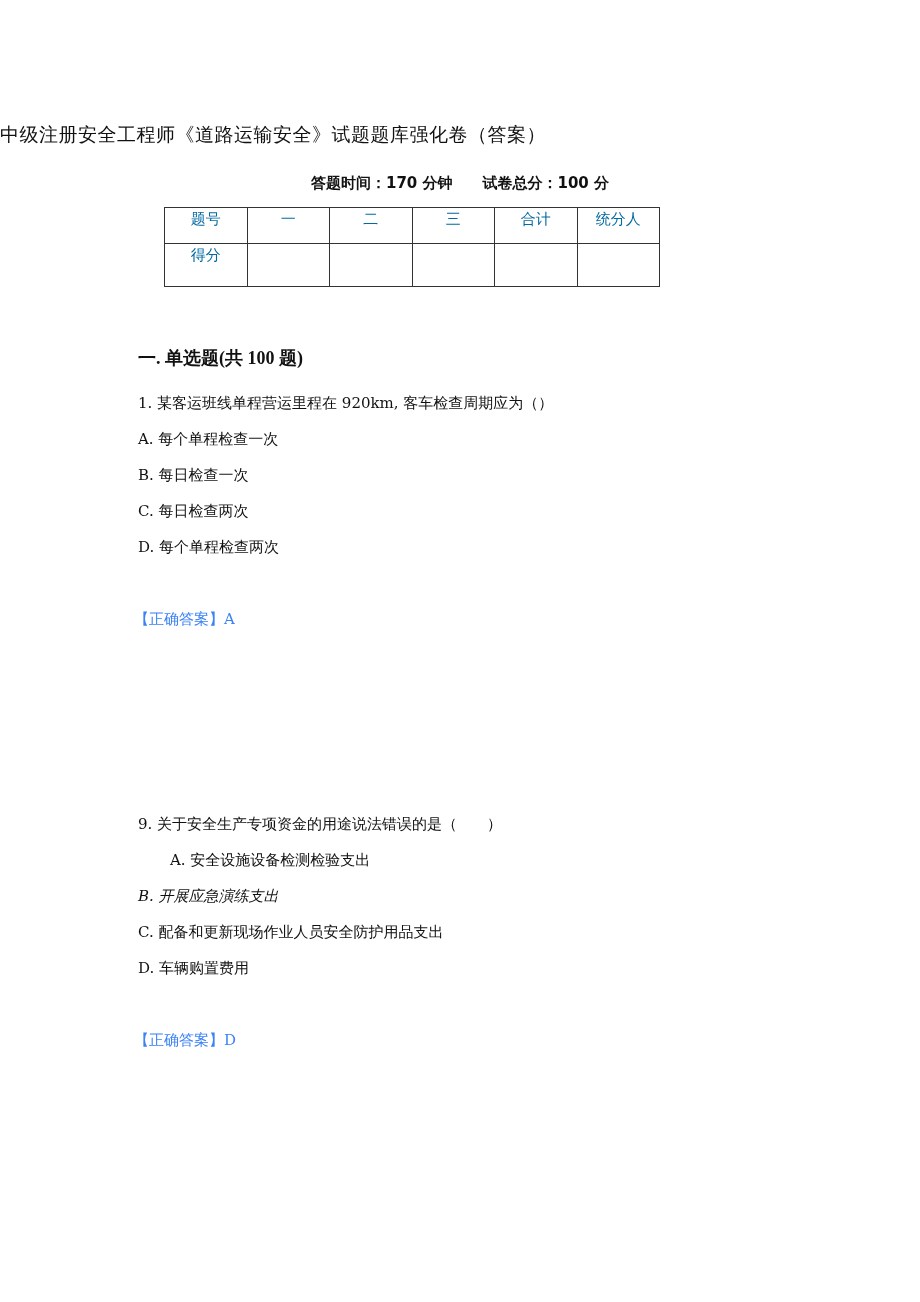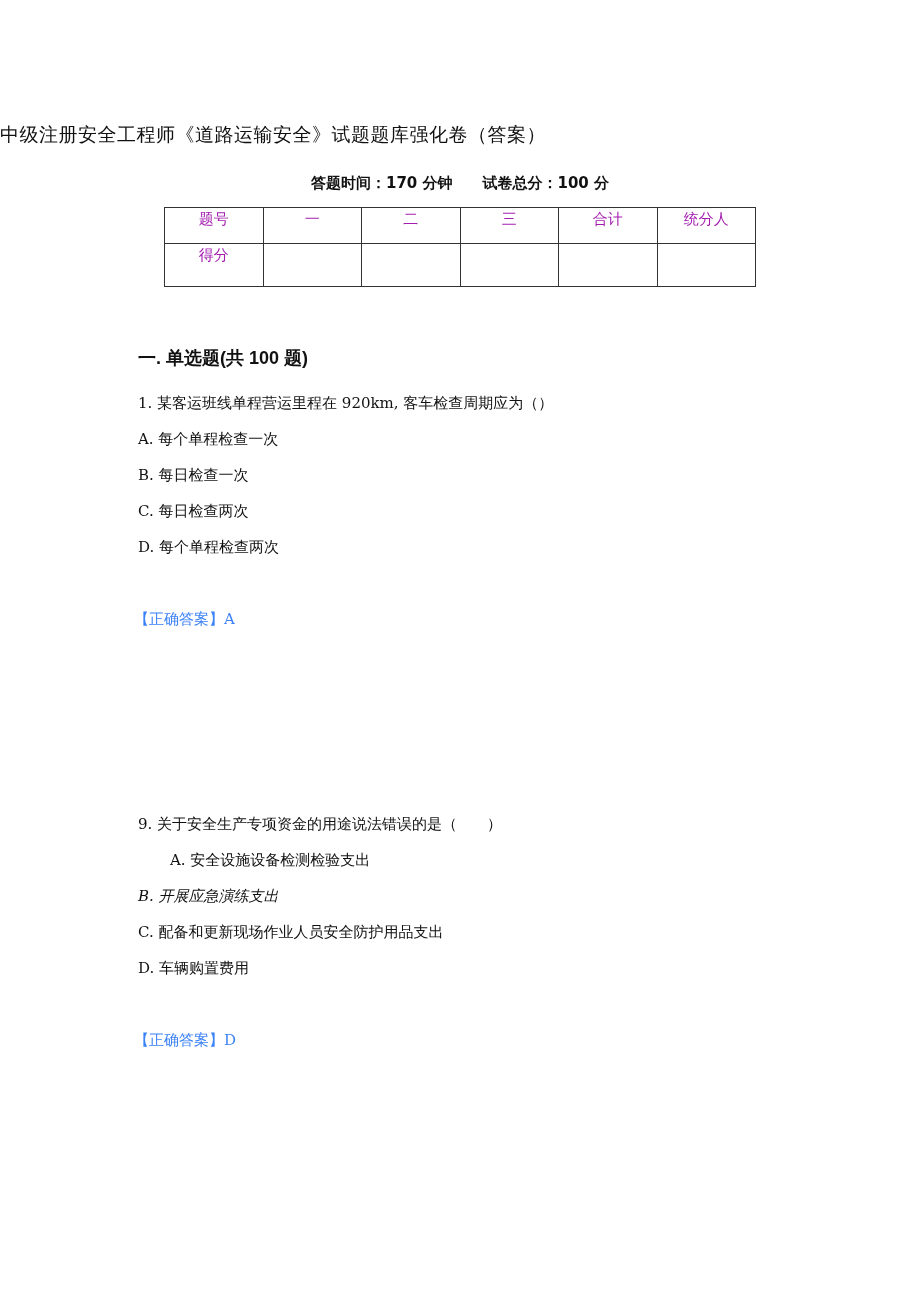--- a/index.html
+++ b/index.html
@@ -11,33 +11,33 @@
     font-size: 19px; color: #111; letter-spacing: 0.5px;
   }
   .subtitle {
     position: absolute; left: 0; width: 920px; top: 174px;
     text-align: center; font-family: "DejaVu Sans", sans-serif;
     font-size: 15px; font-weight: bold; color: #111;
   }
   .subtitle span { display: inline-block; }
   .subtitle .gap { width: 30px; }
   table.score {
-    position: absolute; left: 164px; top: 207px; width: 592px;
+    position: absolute; left: 164px; top: 207px; width: 496px;
     border-collapse: collapse; font-family: "DejaVu Sans", sans-serif;
-    font-size: 15px; color: #a21caf;
+    font-size: 15px; color: #0369a1;
   }
   table.score td {
     border: 1px solid #333; text-align: center; vertical-align: top;
     padding: 2px 0 0 0; width: 98px;
   }
   table.score tr.r1 td { height: 33px; }
   table.score tr.r2 td { height: 40px; }
   .section {
     position: absolute; left: 138px; top: 346px;
-    font-family: Liberation Sans, sans-serif; font-size: 18px; font-weight: bold; color: #111;
+    font-family: Liberation Serif, serif; font-size: 18px; font-weight: bold; color: #111;
   }
   .line {
     position: absolute; left: 138px;
     font-family: "DejaVu Serif", serif; font-size: 15px; color: #111; white-space: pre;
   }
   .answer { color: #3b82f6; }
 </style>
 </head>
 <body>
 

